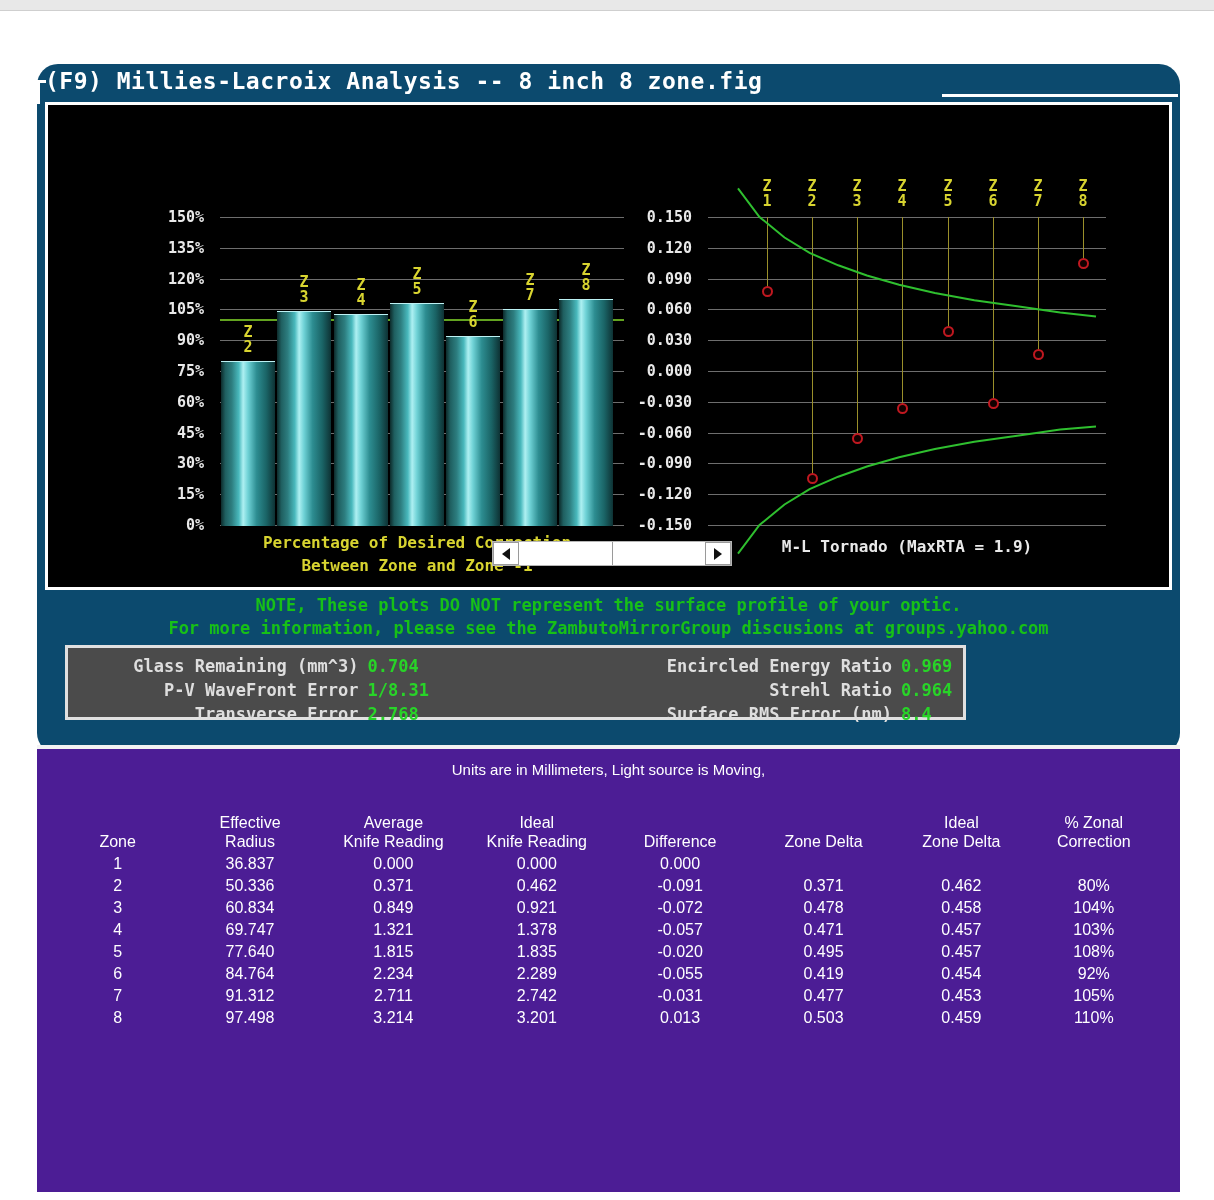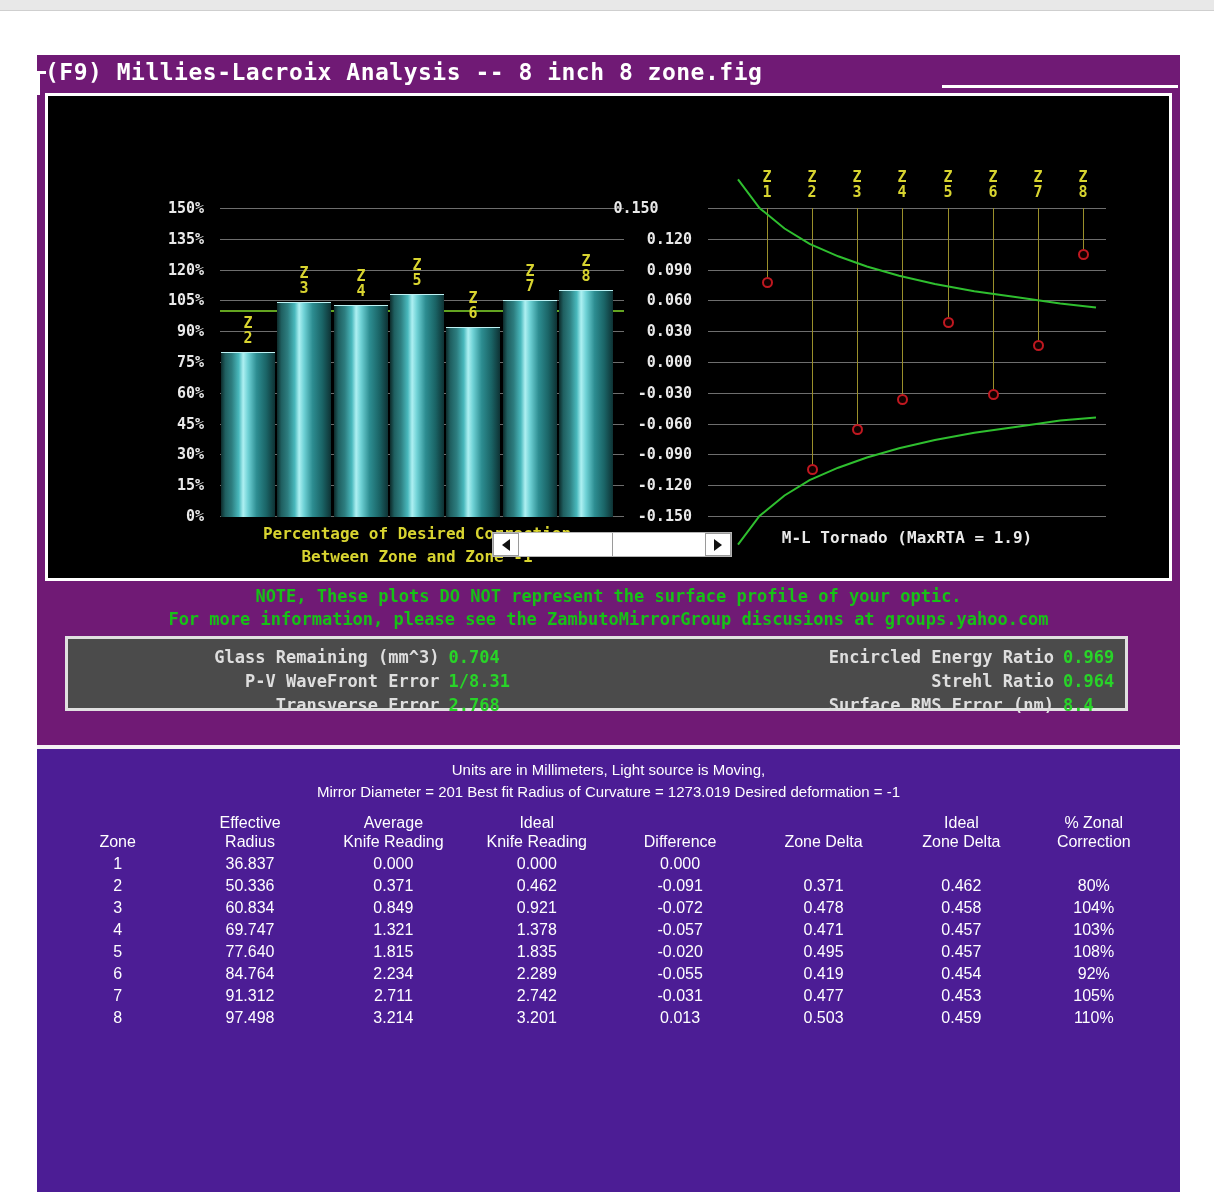--- a/index.html
+++ b/index.html
@@ -7,22 +7,23 @@
     width:1214px;height:1200px;
     background:#ffffff;
     font-family:"Liberation Sans",sans-serif;
     overflow:hidden;
     position:relative;
   }
   .topstrip{position:absolute;left:0;top:0;width:1214px;height:10px;background:#e8e8e8;border-bottom:1px solid #cfcfcf;}
 
   
   #graph-panel{
-    position:absolute;left:37px;top:55px;width:1143px;height:690px;
-    background:#701a75;
+    position:absolute;left:37px;top:64px;width:1143px;height:690px;
+    background:#0c4a6e;
+    border-radius:21px;
   }
   #window-title{
     position:absolute;left:8px;top:4px;
     color:#ffffff;
     font-family:"DejaVu Sans Mono","Liberation Mono",monospace;
     font-size:23px;font-weight:bold;letter-spacing:.5px;
     white-space:nowrap;
   }
   .title-rule{position:absolute;background:#ffffff;}
   #rule-right{left:905px;top:30px;width:236px;height:3px;}
@@ -87,21 +88,21 @@
 
   
   .note{
     position:absolute;width:100%;text-align:center;color:#17c017;
     font-family:"DejaVu Sans Mono","Liberation Mono",monospace;
     font-size:17px;font-weight:bold;white-space:nowrap;
   }
 
   
   #metrics{
-    position:absolute;left:28px;top:581px;width:1063px;height:75px;
+    position:absolute;left:28px;top:581px;width:901px;height:75px;
     background:#4b4b4b;border:3px solid #e0e0e0;box-sizing:border-box;
     display:flex;
   }
   .mcol{flex:1;padding-top:6px;}
   .mrow{
     display:flex;justify-content:flex-end;align-items:baseline;
     font-family:"DejaVu Sans Mono","Liberation Mono",monospace;
     font-size:17px;font-weight:bold;line-height:24px;
   }
   .mlabel{color:#dedede;}
@@ -185,21 +186,21 @@
         <div class="zlabel" style="left: 349px; top: 162px; width: 40px;">Z<br>5</div>
         <div class="bar" style="left: 398px; top: 231px; width: 54px; height: 189px; bottom: auto;"></div>
         <div class="zlabel" style="left: 405px; top: 195px; width: 40px;">Z<br>6</div>
         <div class="bar" style="left: 455px; top: 204px; width: 54px; height: 216px; bottom: auto;"></div>
         <div class="zlabel" style="left: 462px; top: 168px; width: 40px;">Z<br>7</div>
         <div class="bar" style="left: 511px; top: 194px; width: 54px; height: 226px; bottom: auto;"></div>
         <div class="zlabel" style="left: 518px; top: 158px; width: 40px;">Z<br>8</div>
         <div class="caption" style="left: 172px; top: 428px; width: 394px;">Percentage of Desired Correction</div>
         <div class="caption" style="left: 172px; top: 451px; width: 394px;">Between Zone and Zone -1</div>
         <div class="gridline" style="left: 660px; top: 112px; width: 398px;"></div>
-        <div class="axlabel" style="left: 532px; top: 103px; width: 112px; text-align: center;">0.150</div>
+        <div class="axlabel" style="left: 532px; top: 103px; width: 112px;">0.150</div>
         <div class="gridline" style="left: 660px; top: 143px; width: 398px;"></div>
         <div class="axlabel" style="left: 532px; top: 133.8px; width: 112px;">0.120</div>
         <div class="gridline" style="left: 660px; top: 174px; width: 398px;"></div>
         <div class="axlabel" style="left: 532px; top: 164.6px; width: 112px;">0.090</div>
         <div class="gridline" style="left: 660px; top: 204px; width: 398px;"></div>
         <div class="axlabel" style="left: 532px; top: 195.4px; width: 112px;">0.060</div>
         <div class="gridline" style="left: 660px; top: 235px; width: 398px;"></div>
         <div class="axlabel" style="left: 532px; top: 226.2px; width: 112px;">0.030</div>
         <div class="gridline" style="left: 660px; top: 266px; width: 398px;"></div>
         <div class="axlabel" style="left: 532px; top: 257px; width: 112px;">0.000</div>
@@ -289,21 +290,20 @@
         <span class="mval">8.4</span>
       </div>
     </div>
   </div>
 </div>
 
 <div id="divider"></div>
 
 <div id="table-panel">
   <div class="tnote" style="top:12px">Units are in Millimeters, Light source is Moving,</div>
-  <div class="tnote" style="top:34px">Mirror Diameter = 201    Best fit Radius of Curvature = 1273.019    Desired deformation = -1</div>
   <table id="datatable">
     <thead>
       <tr id="hdr-row">
           <th class="c0">
             <div>&nbsp;</div>
             <div>Zone</div>
           </th>
           <th class="c1">
             <div>Effective</div>
             <div>Radius</div>

